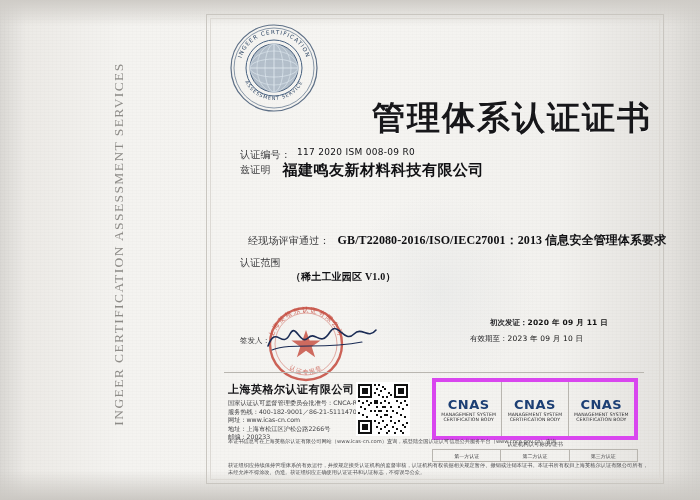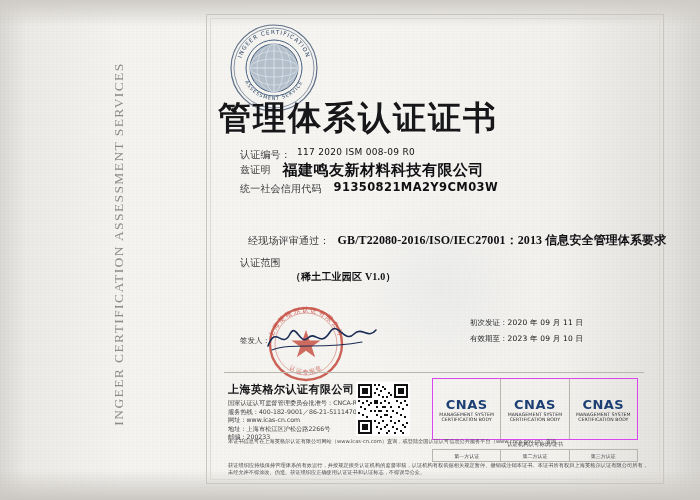--- a/index.html
+++ b/index.html
@@ -96,21 +96,21 @@
     width: 92px;
     height: 92px;
   }
 
   
   .main-title {
     position: absolute;
     left: 218px;
     top: 96px;
     width: 434px;
-    text-align: left;
+    text-align: right;
     font-family: "Liberation Serif", "DejaVu Serif", serif;
     font-weight: bold;
     font-size: 33px;
     letter-spacing: 2px;
     color: #17171a;
     text-shadow: 0 1px 0 rgba(255,255,255,.6);
   }
 
   
   .row {
@@ -176,21 +176,21 @@
   }
 
   
   .date-line {
     position: absolute;
     font-size: 7.5px;
     color: #27272a;
     font-family: "DejaVu Sans", sans-serif;
     white-space: nowrap;
   }
-  #date-issue { left: 470px; top: 318px; }
+  #date-issue { left: 490px; top: 318px; font-weight: bold; }
   #date-valid { left: 470px; top: 334px; }
   .date-line .dval { color: #111; letter-spacing: .2px; }
 
   
   .divider {
     position: absolute;
     left: 224px;
     top: 372px;
     width: 420px;
     height: 1px;
@@ -252,21 +252,21 @@
   }
   .qr svg { display: block; }
 
   
   .logo-box {
     position: absolute;
     left: 432px;
     top: 378px;
     width: 206px;
     height: 62px;
-    border: 1px solid #d946ef;
+    border: 4px solid #d946ef;
     box-sizing: border-box;
     display: flex;
   }
   .logo-cell {
     flex: 1;
     border-right: 1px solid #b8b5af;
     display: flex;
     align-items: center;
     justify-content: center;
   }
@@ -377,24 +377,20 @@
   <div class="row" id="row-certno">
     <span class="lab">认证编号：</span>
     <span class="val">117 2020 ISM 008-09 R0</span>
   </div>
 
   <div class="row" id="row-company">
     <span class="lab">兹证明</span>
     <span class="val">福建鸣友新材料科技有限公司</span>
   </div>
 
-  <div class="row" id="row-credit">
-    <span class="lab">统一社会信用代码</span>
-    <span class="val">91350821MA2Y9CM03W</span>
-  </div>
 
 
   <div class="row" id="row-standard">
     <span class="lab">经现场评审通过：</span>
     <span class="val">GB/T22080-2016/ISO/IEC27001：2013 信息安全管理体系要求</span>
   </div>
 
   <div class="row" id="row-scope">
     <span class="lab">认证范围</span>
     <span class="val">

